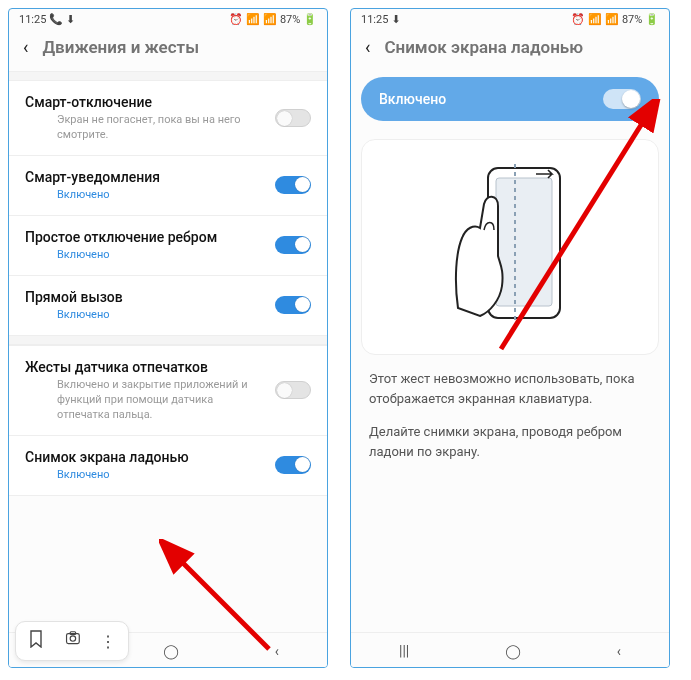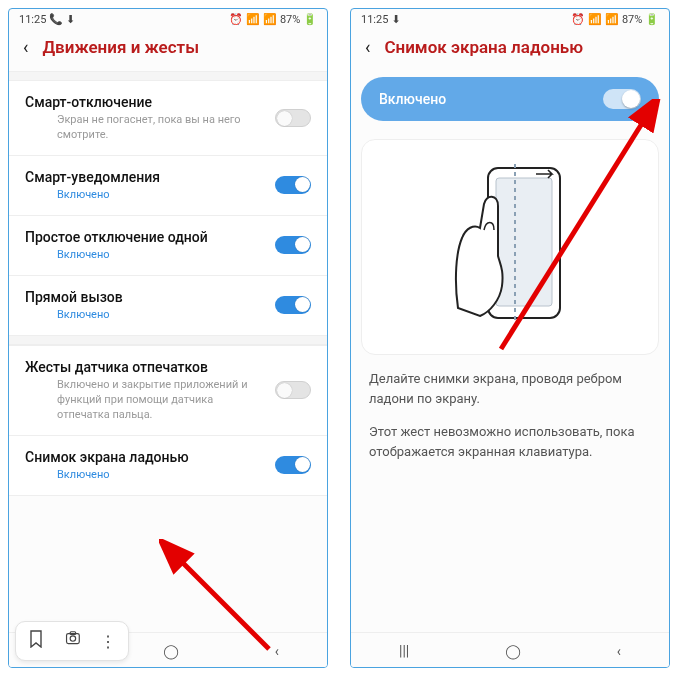--- a/index.html
+++ b/index.html
@@ -30,21 +30,21 @@
     color: #444;
   }
   .statusbar .left, .statusbar .right { display: flex; align-items: center; gap: 3px; }
   .header {
     display: flex;
     align-items: center;
     padding: 8px 14px 14px;
     gap: 14px;
   }
   .back-icon { font-size: 18px; color: #222; }
-  .header-title { font-size: 17px; font-weight: 600; color: #b91c1c; }
+  .header-title { font-size: 17px; font-weight: 600; color: #737373; }
   .divider { height: 1px; background: #eee; }
   .group-divider { height: 10px; background: #f5f5f5; border-top: 1px solid #eee; border-bottom: 1px solid #eee; }
   .row {
     display: flex;
     align-items: center;
     justify-content: space-between;
     padding: 12px 16px;
     background: #fff;
   }
   .row-text { flex: 1; padding-right: 8px; }
@@ -165,21 +165,21 @@
         <div class="row-sub blue">Включено</div>
       </div>
       <div class="toggle on">
           <div class="knob"></div>
         </div>
     </div>
     <div class="divider"></div>
 
     <div class="row">
       <div class="row-text">
-        <div class="row-title">Простое отключение одной</div>
+        <div class="row-title">Простое отключение ребром</div>
         <div class="row-sub blue">Включено</div>
       </div>
       <div class="toggle on">
           <div class="knob"></div>
         </div>
     </div>
     <div class="divider"></div>
 
     <div class="row">
       <div class="row-text">
@@ -292,22 +292,22 @@
                  C60 104 64 110 62 126
                  C60 140 50 152 40 156
                  Z" fill="#fff" stroke="#222" stroke-width="2"></path>
         <path d="M44 70 C46 60 54 60 54 70" fill="none" stroke="#222" stroke-width="1.5"></path>
 
         <path d="M96 14 L112 14 L108 10 M112 14 L108 18" fill="none" stroke="#222" stroke-width="1.6"></path>
       </svg>
     </div>
 
     <div class="desc">
+      <p>Этот жест невозможно использовать, пока отображается экранная клавиатура.</p>
       <p>Делайте снимки экрана, проводя ребром ладони по экрану.</p>
-      <p>Этот жест невозможно использовать, пока отображается экранная клавиатура.</p>
     </div>
 
     <div class="navbar">
       <span class="nav-glyph">|||</span>
       <span class="nav-glyph">◯</span>
       <span class="nav-glyph">‹</span>
     </div>
 
     <svg class="arrow-svg" style="left:140px; top:90px;" width="180" height="260">
       <defs>

